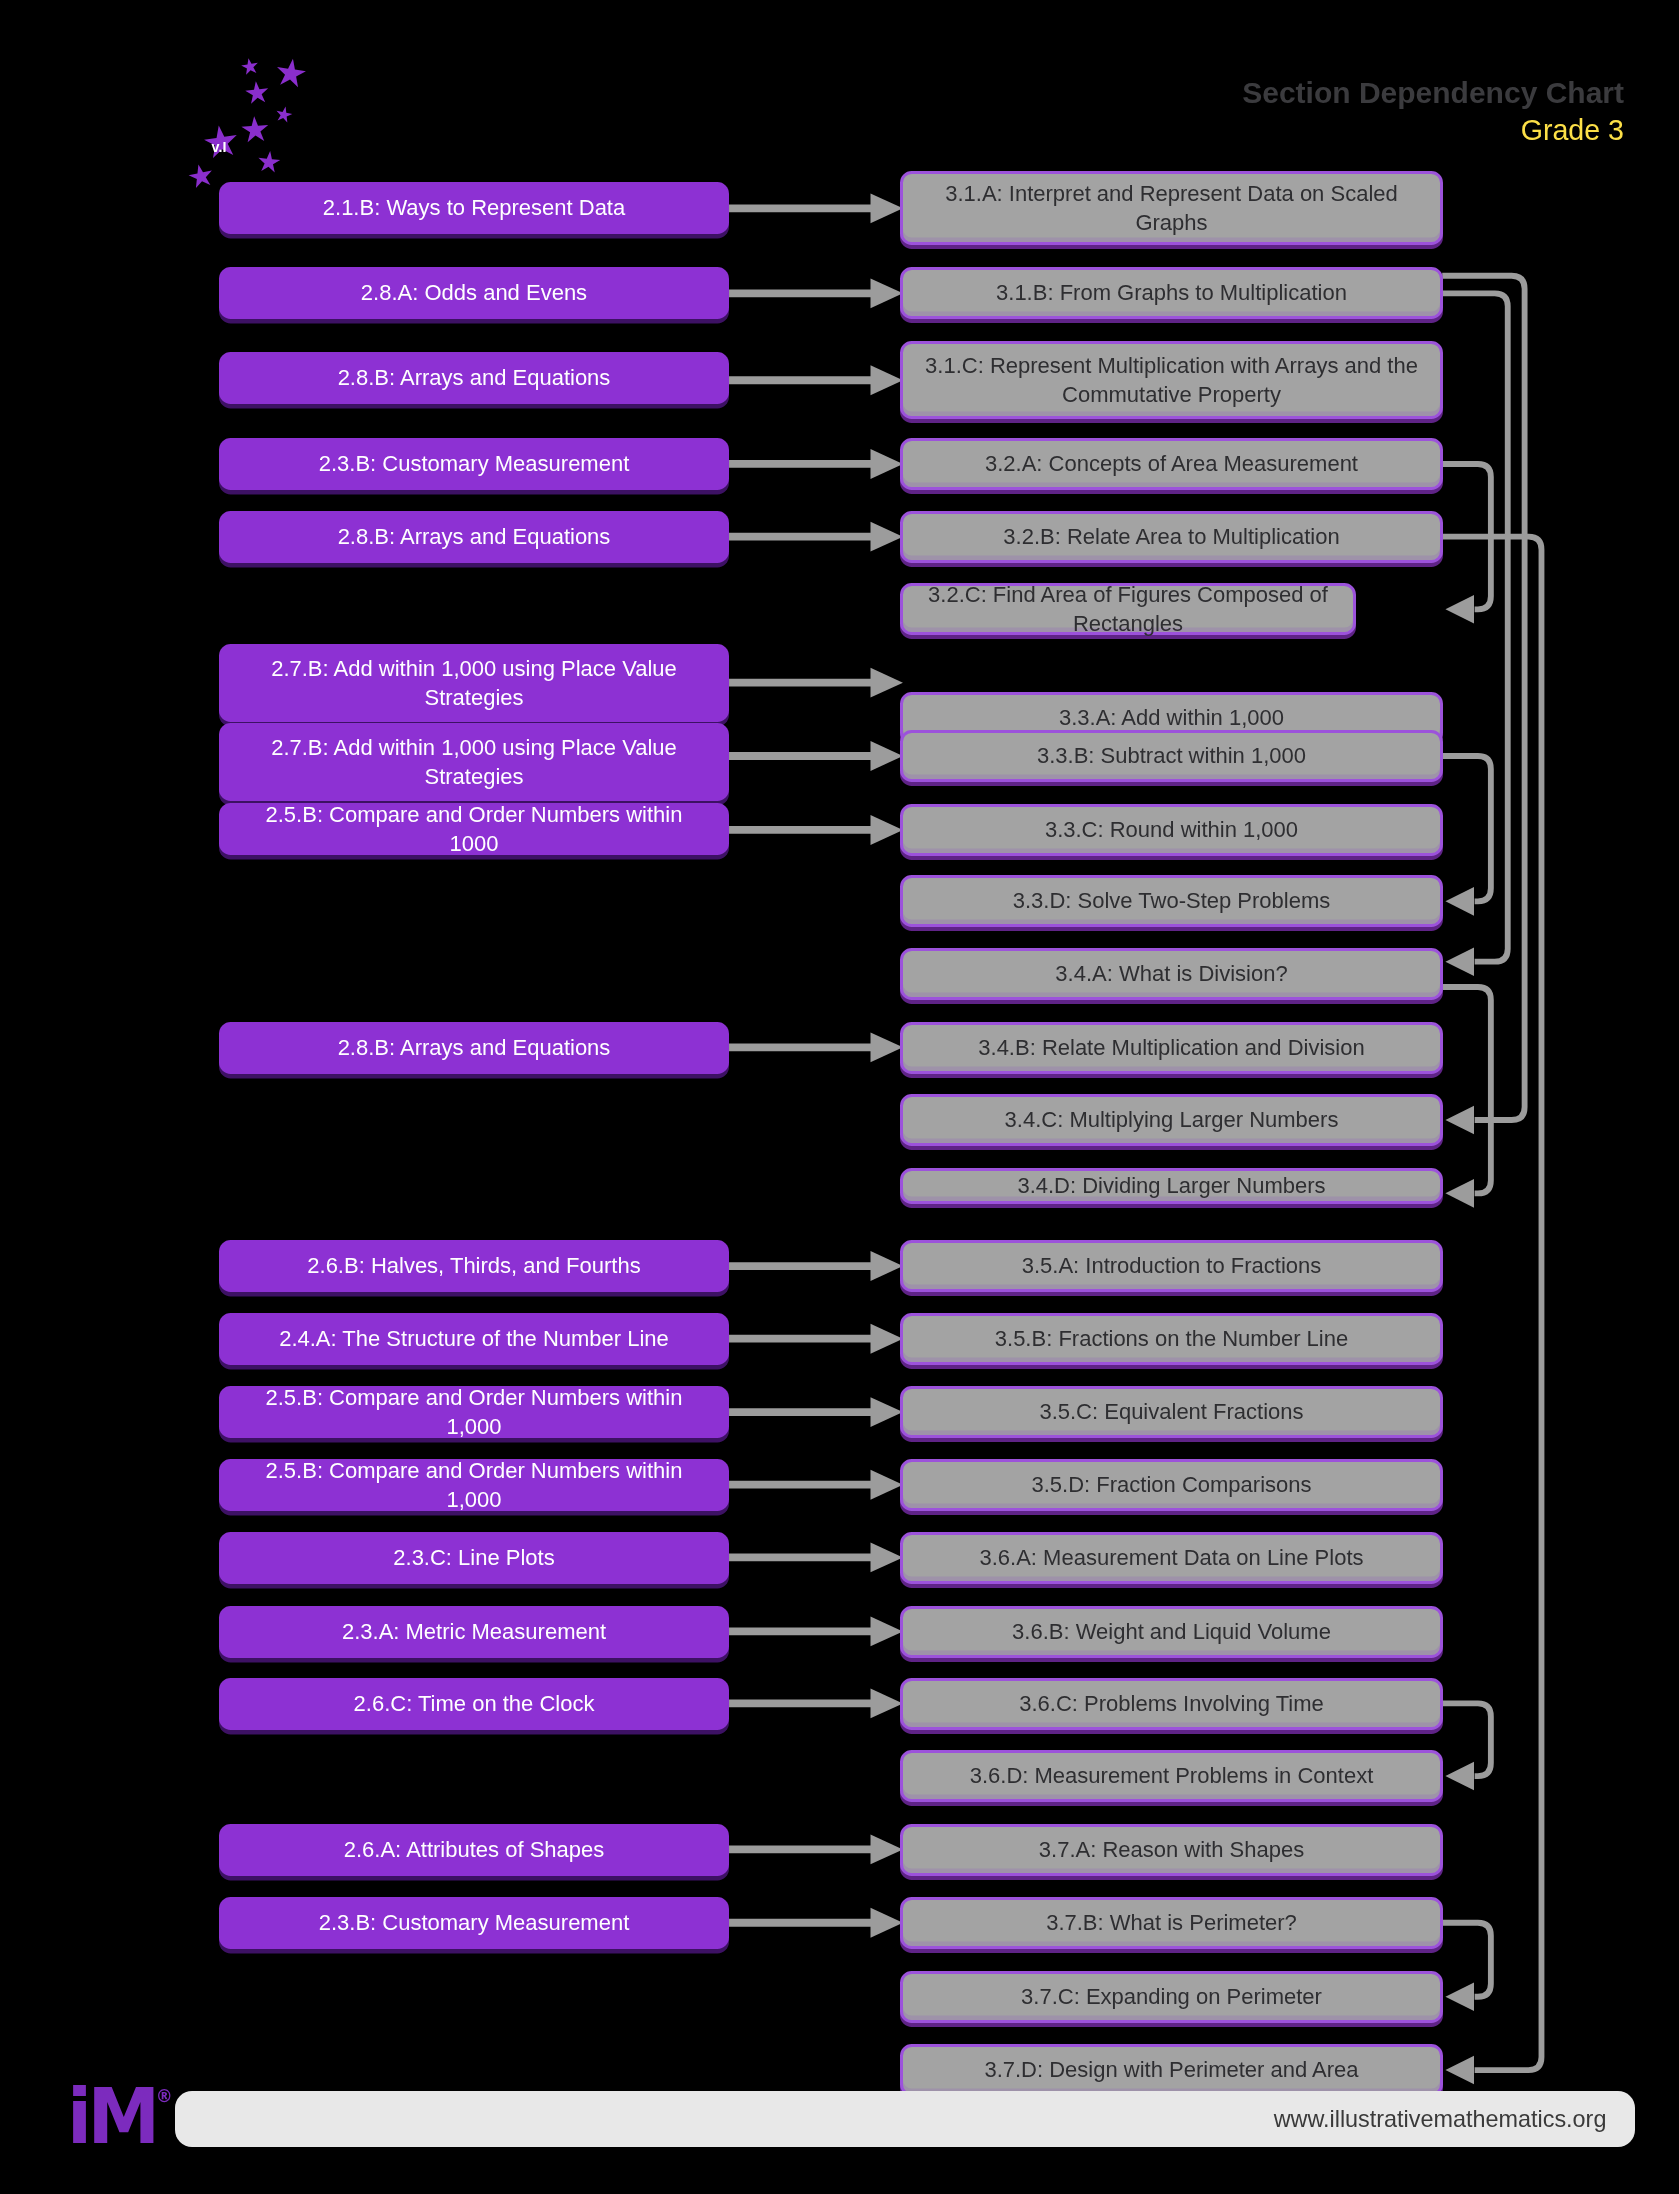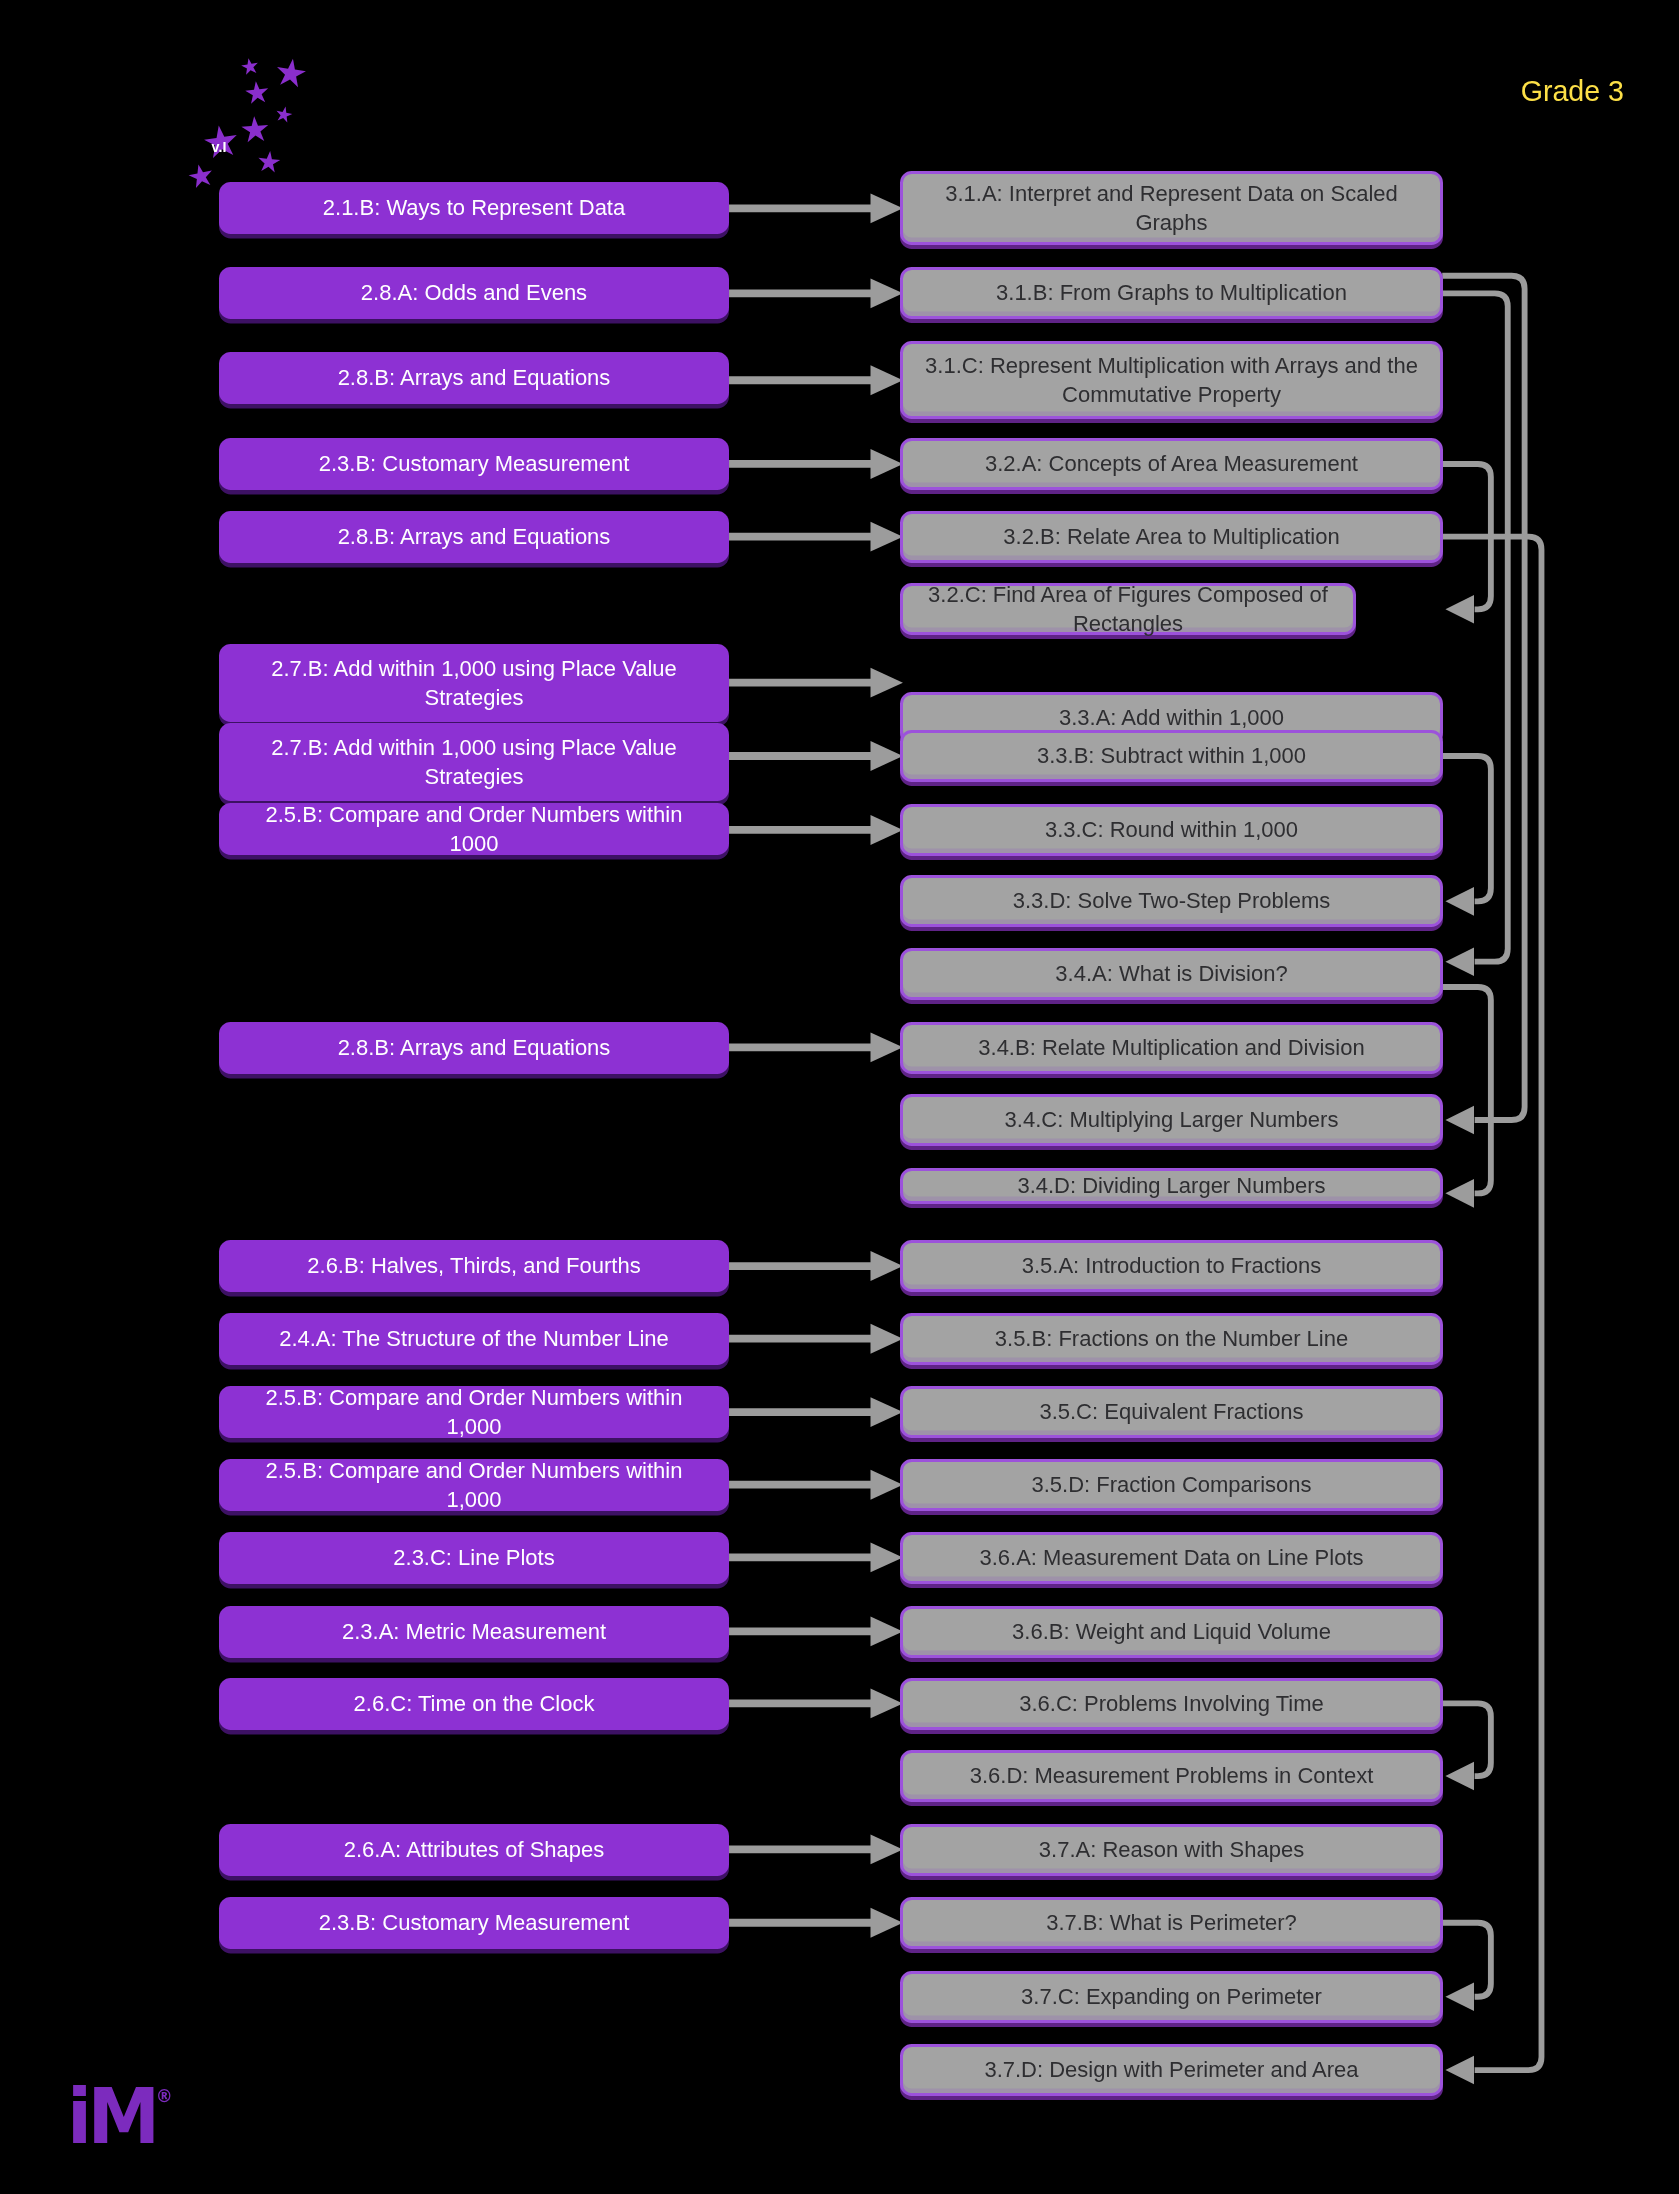--- a/index.html
+++ b/index.html
@@ -92,20 +92,21 @@
       <span class="star" style="left: 291px; top: 73px; font-size: 38px; transform: translate(-50%, -50%) rotate(8deg);">★</span>
       <span class="star" style="left: 257px; top: 93px; font-size: 30px; transform: translate(-50%, -50%) rotate(-6deg);">★</span>
       <span class="star" style="left: 284px; top: 114px; font-size: 21px; transform: translate(-50%, -50%) rotate(12deg);">★</span>
       <span class="star" style="left: 255px; top: 129px; font-size: 35px; transform: translate(-50%, -50%) rotate(-4deg);">★</span>
       <span class="star" style="left: 221px; top: 142px; font-size: 43px; transform: translate(-50%, -50%) rotate(-8deg);">★</span>
       <span class="star" style="left: 269px; top: 162px; font-size: 28.6px; transform: translate(-50%, -50%) rotate(6deg);">★</span>
       <span class="star" style="left: 201px; top: 176px; font-size: 31px; transform: translate(-50%, -50%) rotate(-12deg);">★</span>
     </div>
 
   <div id="titleblock">
+    <div id="page-title">Section Dependency Chart</div>
     <div id="page-subtitle">Grade 3</div>
   </div>
 
   <div id="nodes-root">
       <div class="node left" style="left: 219px; width: 510px; top: 182px; height: 52px;">2.1.B: Ways to Represent Data</div>
       <div class="node left" style="left: 219px; width: 510px; top: 267px; height: 52px;">2.8.A: Odds and Evens</div>
       <div class="node left" style="left: 219px; width: 510px; top: 352px; height: 52px;">2.8.B: Arrays and Equations</div>
       <div class="node left" style="left: 219px; width: 510px; top: 438px; height: 52px;">2.3.B: Customary Measurement</div>
       <div class="node left" style="left: 219px; width: 510px; top: 511px; height: 52px;">2.8.B: Arrays and Equations</div>
       <div class="node left" style="left: 219px; width: 510px; top: 644px; height: 78px;">2.7.B: Add within 1,000 using Place Value Strategies</div>
@@ -142,15 +143,18 @@
       <div class="node right" style="left: 900px; width: 543px; top: 1532px; height: 52px;">3.6.A: Measurement Data on Line Plots</div>
       <div class="node right" style="left: 900px; width: 543px; top: 1606px; height: 52px;">3.6.B: Weight and Liquid Volume</div>
       <div class="node right" style="left: 900px; width: 543px; top: 1678px; height: 52px;">3.6.C: Problems Involving Time</div>
       <div class="node right" style="left: 900px; width: 543px; top: 1750px; height: 52px;">3.6.D: Measurement Problems in Context</div>
       <div class="node right" style="left: 900px; width: 543px; top: 1824px; height: 52px;">3.7.A: Reason with Shapes</div>
       <div class="node right" style="left: 900px; width: 543px; top: 1897px; height: 52px;">3.7.B: What is Perimeter?</div>
       <div class="node right" style="left: 900px; width: 543px; top: 1971px; height: 52px;">3.7.C: Expanding on Perimeter</div>
       <div class="node right" style="left: 900px; width: 543px; top: 2044px; height: 52px;">3.7.D: Design with Perimeter and Area</div>
     </div>
 
+  <div id="footer-bar">
+    <span id="footer-url">www.illustrativemathematics.org</span>
+  </div>
   <div id="im-logo"><span>iM</span><span class="reg">®</span></div>
 </div>
 
 
 </body></html>

